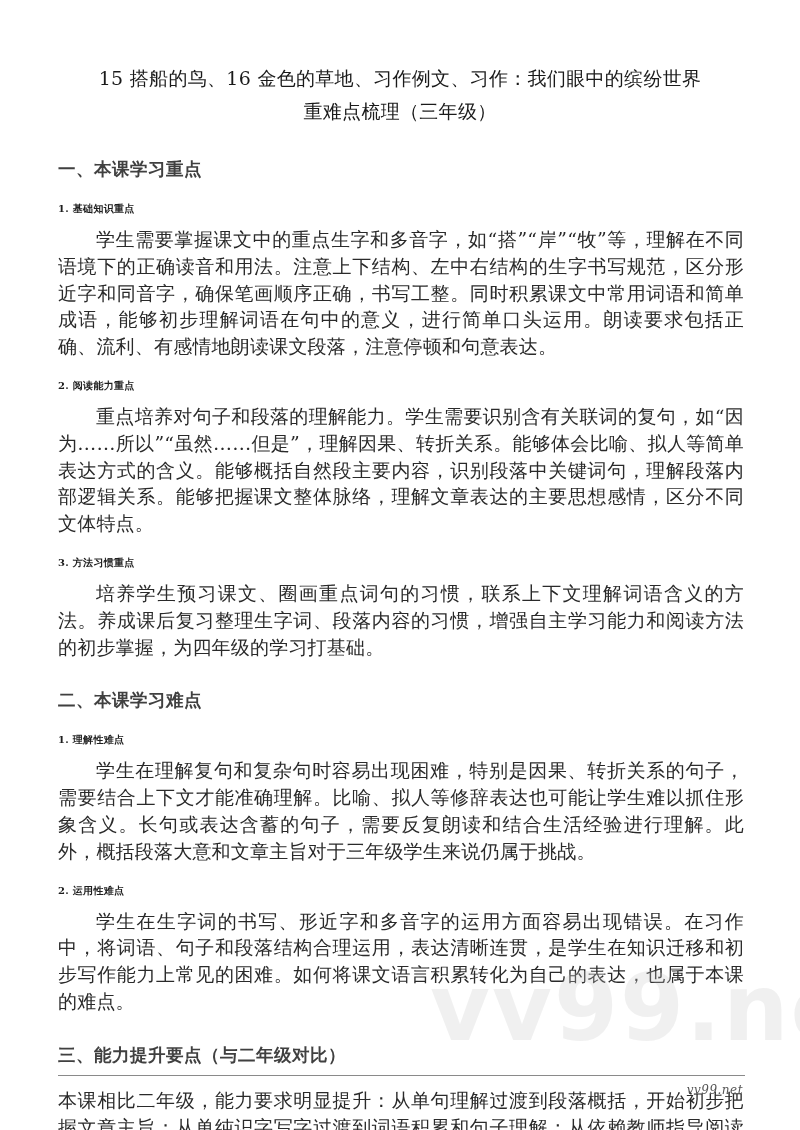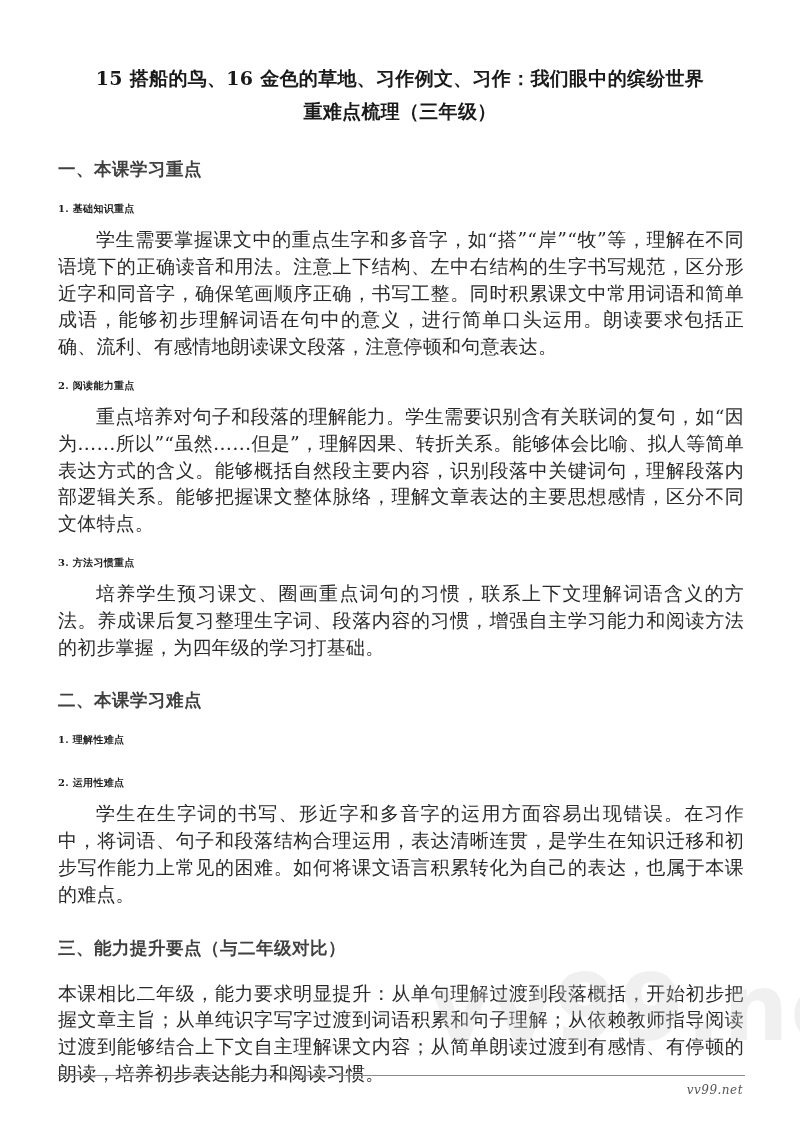--- a/index.html
+++ b/index.html
@@ -4,21 +4,21 @@
 <style>
   html, body { margin: 0; padding: 0; background: #ffffff; }
   body {
     width: 800px; height: 1130px; position: relative; overflow: hidden;
     font-family: "DejaVu Serif", "Liberation Serif", serif;
     color: #222222;
   }
   .page { position: absolute; left: 0; top: 0; width: 800px; height: 1130px; }
   .title {
     position: absolute; left: 0; top: 62px; width: 800px;
-    text-align: center; font-size: 19px; font-weight: bold; line-height: 33px;
+    text-align: center; font-size: 19px; font-weight: normal; line-height: 33px;
     color: #1a1a1a; letter-spacing: 0.3px;
   }
   .content {
     position: absolute; left: 58px; top: 155px; width: 686px;
   }
   .h1 {
     font-size: 17.5px; font-weight: bold; color: #404040;
     margin: 0; line-height: 28px; letter-spacing: 0.5px;
   }
   .h2 {
@@ -76,20 +76,21 @@
     <h3 class="h2">3. 方法习惯重点</h3>
     <div class="gap-h2-p"></div>
     <p class="p">培养学生预习课文、圈画重点词句的习惯，联系上下文理解词语含义的方法。养成课后复习整理生字词、段落内容的习惯，增强自主学习能力和阅读方法的初步掌握，为四年级的学习打基础。</p>
 
     <div class="gap-p-h1"></div>
 
     <h2 class="h1">二、本课学习难点</h2>
     <div class="gap-h1-h2"></div>
     <h3 class="h2">1. 理解性难点</h3>
     <div class="gap-h2-p"></div>
+    <p class="p">学生在理解复句和复杂句时容易出现困难，特别是因果、转折关系的句子，需要结合上下文才能准确理解。比喻、拟人等修辞表达也可能让学生难以抓住形象含义。长句或表达含蓄的句子，需要反复朗读和结合生活经验进行理解。此外，概括段落大意和文章主旨对于三年级学生来说仍属于挑战。</p>
     <div class="gap-p-h2"></div>
     <h3 class="h2">2. 运用性难点</h3>
     <div class="gap-h2-p"></div>
     <p class="p">学生在生字词的书写、形近字和多音字的运用方面容易出现错误。在习作中，将词语、句子和段落结构合理运用，表达清晰连贯，是学生在知识迁移和初步写作能力上常见的困难。如何将课文语言积累转化为自己的表达，也属于本课的难点。</p>
 
     <div class="gap-p-h1"></div>
 
     <h2 class="h1">三、能力提升要点（与二年级对比）</h2>
     <div class="gap-h1-p"></div>
     <p class="p noindent">本课相比二年级，能力要求明显提升：从单句理解过渡到段落概括，开始初步把握文章主旨；从单纯识字写字过渡到词语积累和句子理解；从依赖教师指导阅读过渡到能够结合上下文自主理解课文内容；从简单朗读过渡到有感情、有停顿的朗读，培养初步表达能力和阅读习惯。</p>

